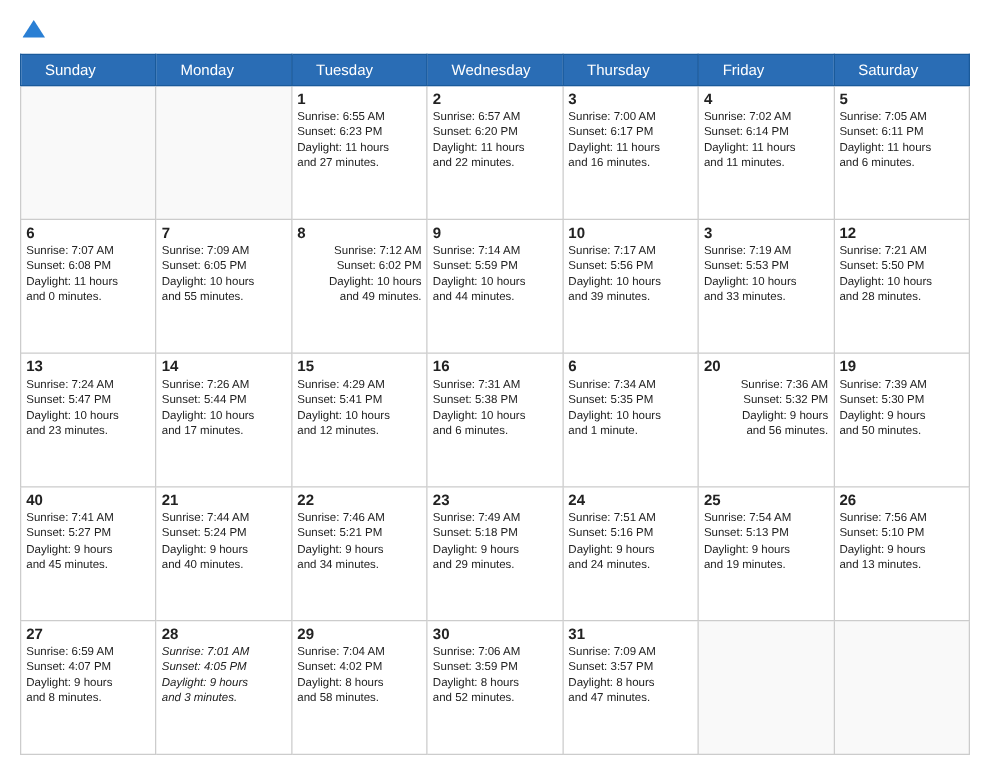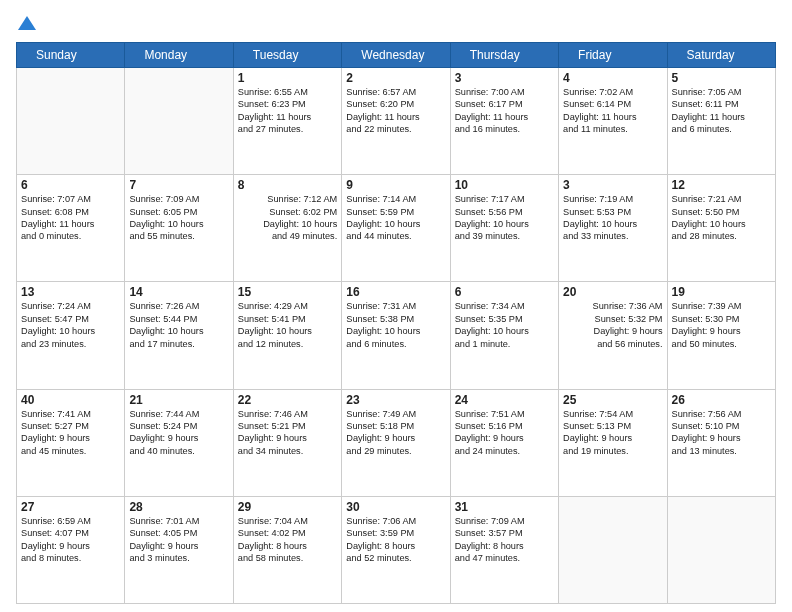--- a/index.html
+++ b/index.html
@@ -328,21 +328,21 @@
         <tr class="week-row">
           <td>
             <span class="day-number">27</span>
             <div class="cell-text" style="white-space: pre-line;">Sunrise: 6:59 AM
 Sunset: 4:07 PM
 Daylight: 9 hours
 and 8 minutes.</div>
           </td>
           <td>
             <span class="day-number">28</span>
-            <div class="cell-text" style="white-space: pre-line;">Sunrise: 7:01 AM
+            <div class="cell-text" style="white-space: pre-line; font-style: italic;">Sunrise: 7:01 AM
 Sunset: 4:05 PM
 Daylight: 9 hours
 and 3 minutes.</div>
           </td>
           <td>
             <span class="day-number">29</span>
             <div class="cell-text" style="white-space: pre-line;">Sunrise: 7:04 AM
 Sunset: 4:02 PM
 Daylight: 8 hours
 and 58 minutes.</div>

